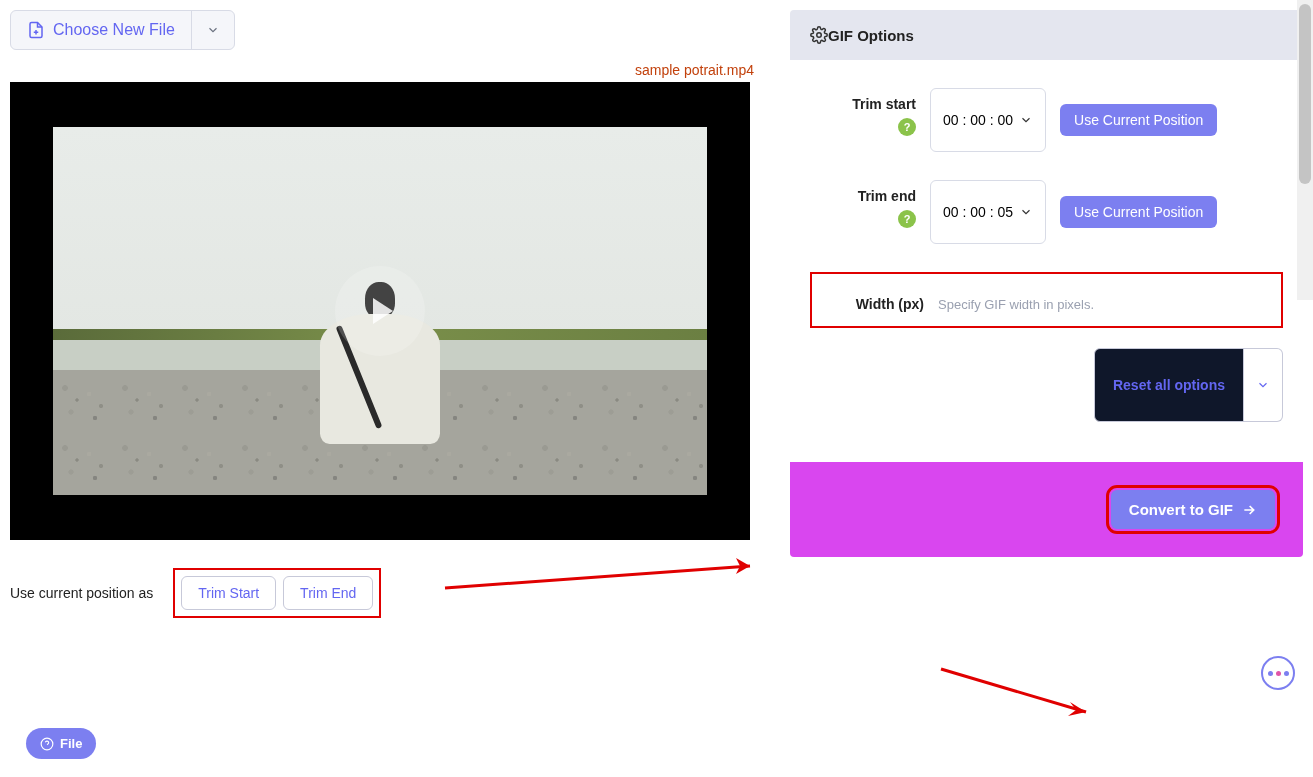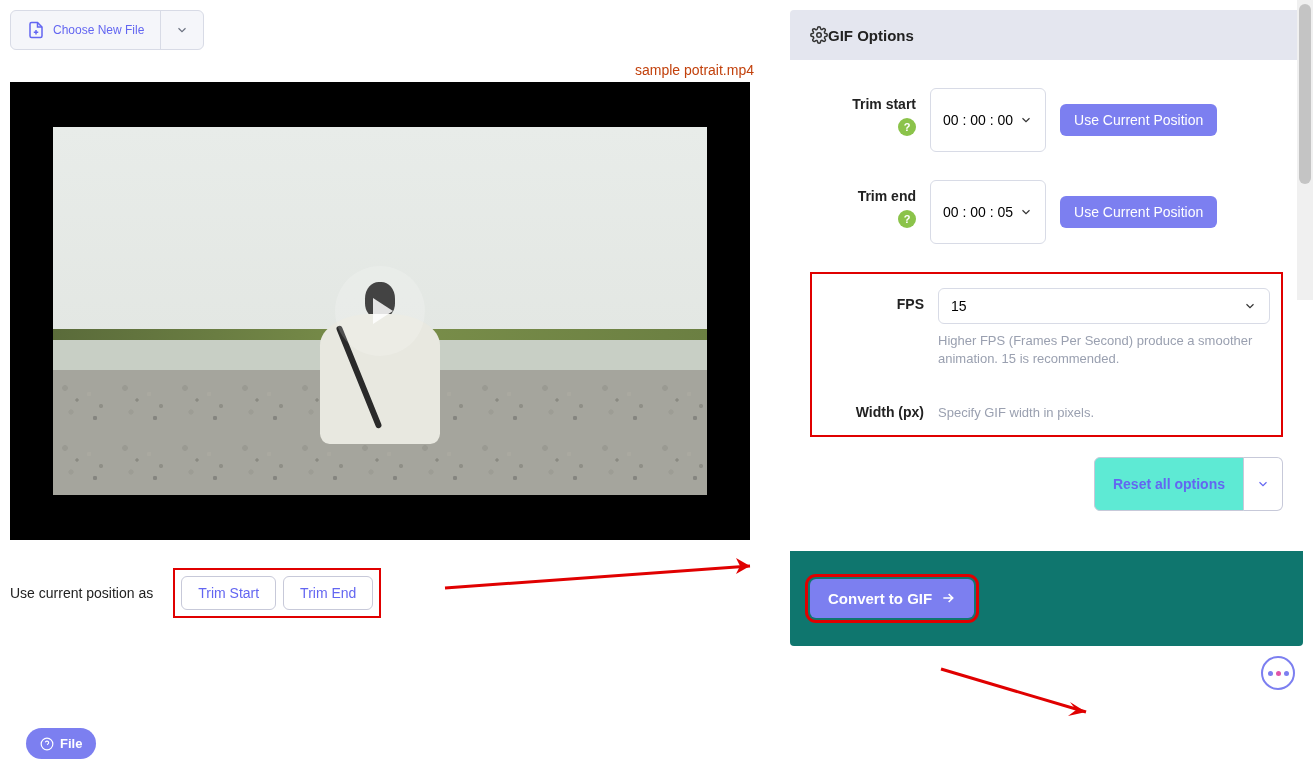--- a/index.html
+++ b/index.html
@@ -3,21 +3,21 @@
 <meta charset="utf-8">
 <style>
 * { box-sizing: border-box; margin: 0; padding: 0; }
 body { font-family: -apple-system, BlinkMacSystemFont, "Segoe UI", sans-serif; background: #fff; width: 1313px; height: 777px; position: relative; overflow: hidden; }
 
 .main-container { display: flex; gap: 30px; padding: 10px; }
 .left-panel { width: 750px; }
 .right-panel { width: 513px; }
 
 .file-btn-group { display: inline-flex; border: 1px solid #d8dbe6; border-radius: 6px; background: #f5f6fa; margin-bottom: 12px; }
-.choose-file-btn { display: flex; align-items: center; gap: 8px; padding: 10px 16px; color: #6366f1; font-size: 12px; font-weight: 500; border-right: 1px solid #d8dbe6; cursor: pointer; }
+.choose-file-btn { display: flex; align-items: center; gap: 8px; padding: 10px 16px; color: #6366f1; font-size: 16px; font-weight: 500; border-right: 1px solid #d8dbe6; cursor: pointer; }
 .choose-file-btn svg { width: 18px; height: 18px; }
 .file-dropdown { display: flex; align-items: center; padding: 10px 14px; cursor: pointer; }
 .file-dropdown svg { width: 14px; height: 14px; stroke: #6b7280; }
 
 .filename { text-align: right; color: #c2410c; font-size: 14px; margin-bottom: 4px; padding-right: 6px; }
 
 .video-container { width: 740px; height: 458px; background: #000; position: relative; display: flex; align-items: center; justify-content: center; }
 .video-frame { width: 654px; height: 368px; position: relative; overflow: hidden; }
 .sky { position: absolute; top: 0; left: 0; right: 0; height: 58%; background: linear-gradient(#e8ece9, #e3e7e3); }
 .water { position: absolute; top: 58%; left: 0; right: 0; height: 8%; background: #c8cfc5; }
@@ -51,25 +51,25 @@
 .option-row-top { display: flex; gap: 14px; align-items: flex-start; }
 .option-row-top .option-input-col { display: flex; gap: 14px; align-items: center; }
 
 .highlight-box { border: 2px solid #e00000; padding: 14px 6px 6px; margin-bottom: 20px; }
 .wide-select { display: flex; align-items: center; justify-content: space-between; padding: 9px 12px; border: 1px solid #d8dbe6; border-radius: 6px; background: #fff; font-size: 14px; width: 332px; }
 .wide-select svg { width: 14px; height: 14px; stroke: #333; }
 .wide-input { padding: 9px 12px; border: 1px solid #d8dbe6; border-radius: 6px; font-size: 14px; width: 332px; }
 .hint { font-size: 13px; color: #9aa0b0; margin-top: 8px; line-height: 1.4; }
 
 .reset-row { display: flex; justify-content: flex-end; gap: 0; margin-top: 20px; }
-.reset-btn { padding: 18px 18px; border: 1px solid #c7c9d9; border-radius: 6px 0 0 6px; background: #5eead4; color: #6366f1; font-size: 14px; font-weight: 600; cursor: pointer; }
+.reset-btn { padding: 28px 18px; border: 1px solid #c7c9d9; border-radius: 6px 0 0 6px; background: #0f172a; color: #6366f1; font-size: 14px; font-weight: 600; cursor: pointer; }
 .reset-dd { padding: 10px 12px; border: 1px solid #c7c9d9; border-left: none; border-radius: 0 6px 6px 0; background: #fff; display: flex; align-items: center; cursor: pointer; }
 .reset-dd svg { width: 14px; height: 14px; stroke: #6366f1; }
 
-.convert-bar { background: #0f766e; padding: 28px 20px; margin-top: 30px; display: flex; border-radius: 0 0 4px 4px; }
+.convert-bar { background: #d946ef; padding: 28px 28px; margin-top: 30px; display: flex; justify-content: flex-end; border-radius: 0 0 4px 4px; }
 .convert-btn { display: flex; align-items: center; gap: 8px; padding: 11px 18px; background: #7c7ff0; color: #fff; border: none; border-radius: 6px; font-size: 15px; font-weight: 600; cursor: pointer; outline: 3px solid #e00000; outline-offset: 2px; }
 .convert-btn svg { width: 16px; height: 16px; stroke: #fff; }
 
 .chat-bubble { position: absolute; right: 18px; top: 656px; width: 34px; height: 34px; border: 2px solid #7c7ff0; border-radius: 50%; background: #fff; display: flex; align-items: center; justify-content: center; gap: 3px; }
 .chat-bubble span { width: 5px; height: 5px; background: #7c7ff0; border-radius: 50%; }
 .chat-bubble span:nth-child(2) { background: #e055a8; }
 
 .help-fab { position: absolute; left: 26px; bottom: 18px; display: flex; align-items: center; gap: 6px; padding: 8px 14px; background: #7c7ff0; color: #fff; border-radius: 18px; font-size: 13px; font-weight: 600; }
 .help-fab svg { width: 14px; height: 14px; stroke: #fff; }
 
@@ -165,34 +165,20 @@
               <span>00 : 00 : 05</span>
               <svg viewBox="0 0 24 24" fill="none" stroke-width="2">
                   <path d="M6 9l6 6 6-6"></path>
                 </svg>
             </div>
             <button class="use-pos-btn">Use Current Position</button>
           </div>
         </div>
 
         <div class="highlight-box">
-          <div class="option-row">
-            <div class="option-label-col">
-              <span class="option-label">FPS</span>
-            </div>
-            <div class="option-input-col">
-              <div class="wide-select">
-                <span>15</span>
-                <svg viewBox="0 0 24 24" fill="none" stroke-width="2">
-                    <path d="M6 9l6 6 6-6"></path>
-                  </svg>
-              </div>
-              <div class="hint">Higher FPS (Frames Per Second) produce a smoother animation. 15 is recommended.</div>
-            </div>
-          </div>
           <div class="option-row" style="margin-bottom:6px">
             <div class="option-label-col">
               <span class="option-label">Width (px)</span>
             </div>
             <div class="option-input-col">
               <div class="hint">Specify GIF width in pixels.</div>
             </div>
           </div>
         </div>
 

